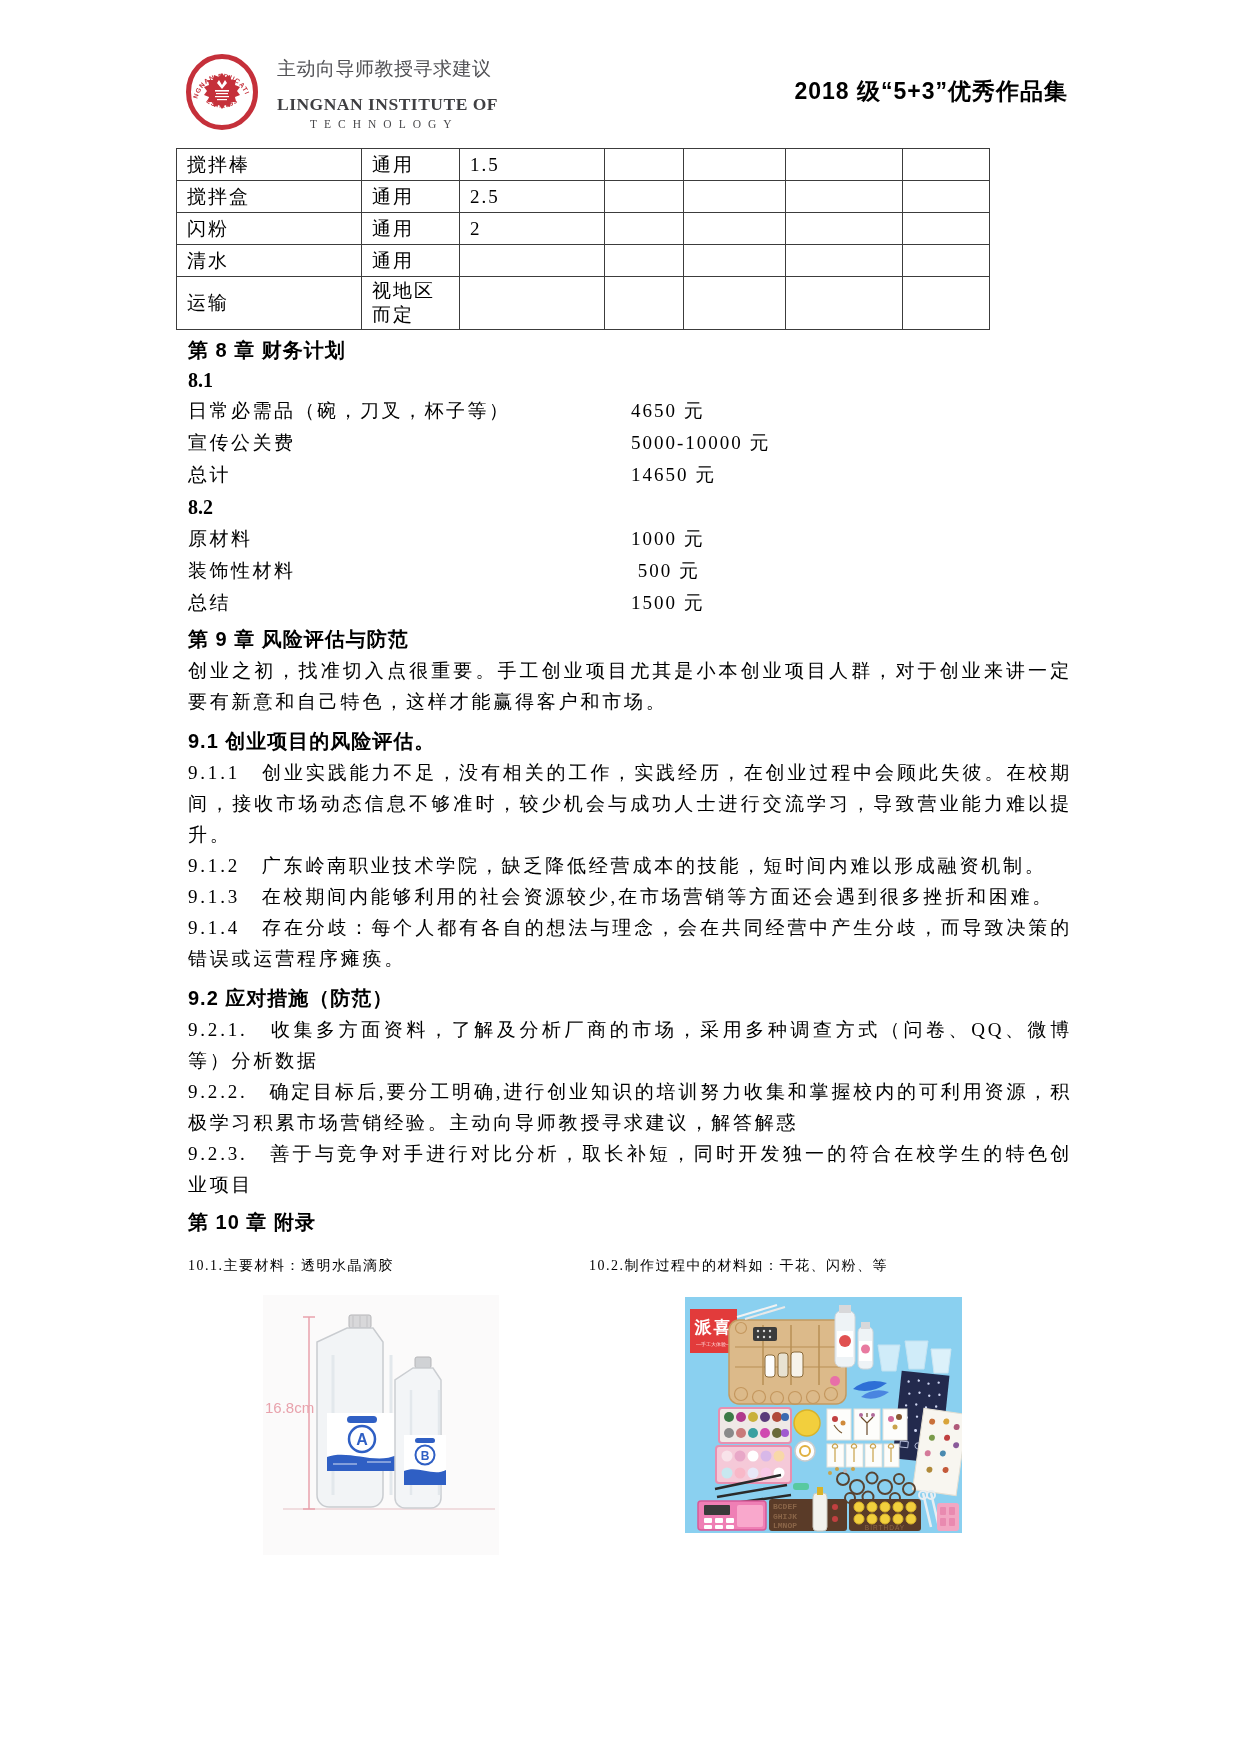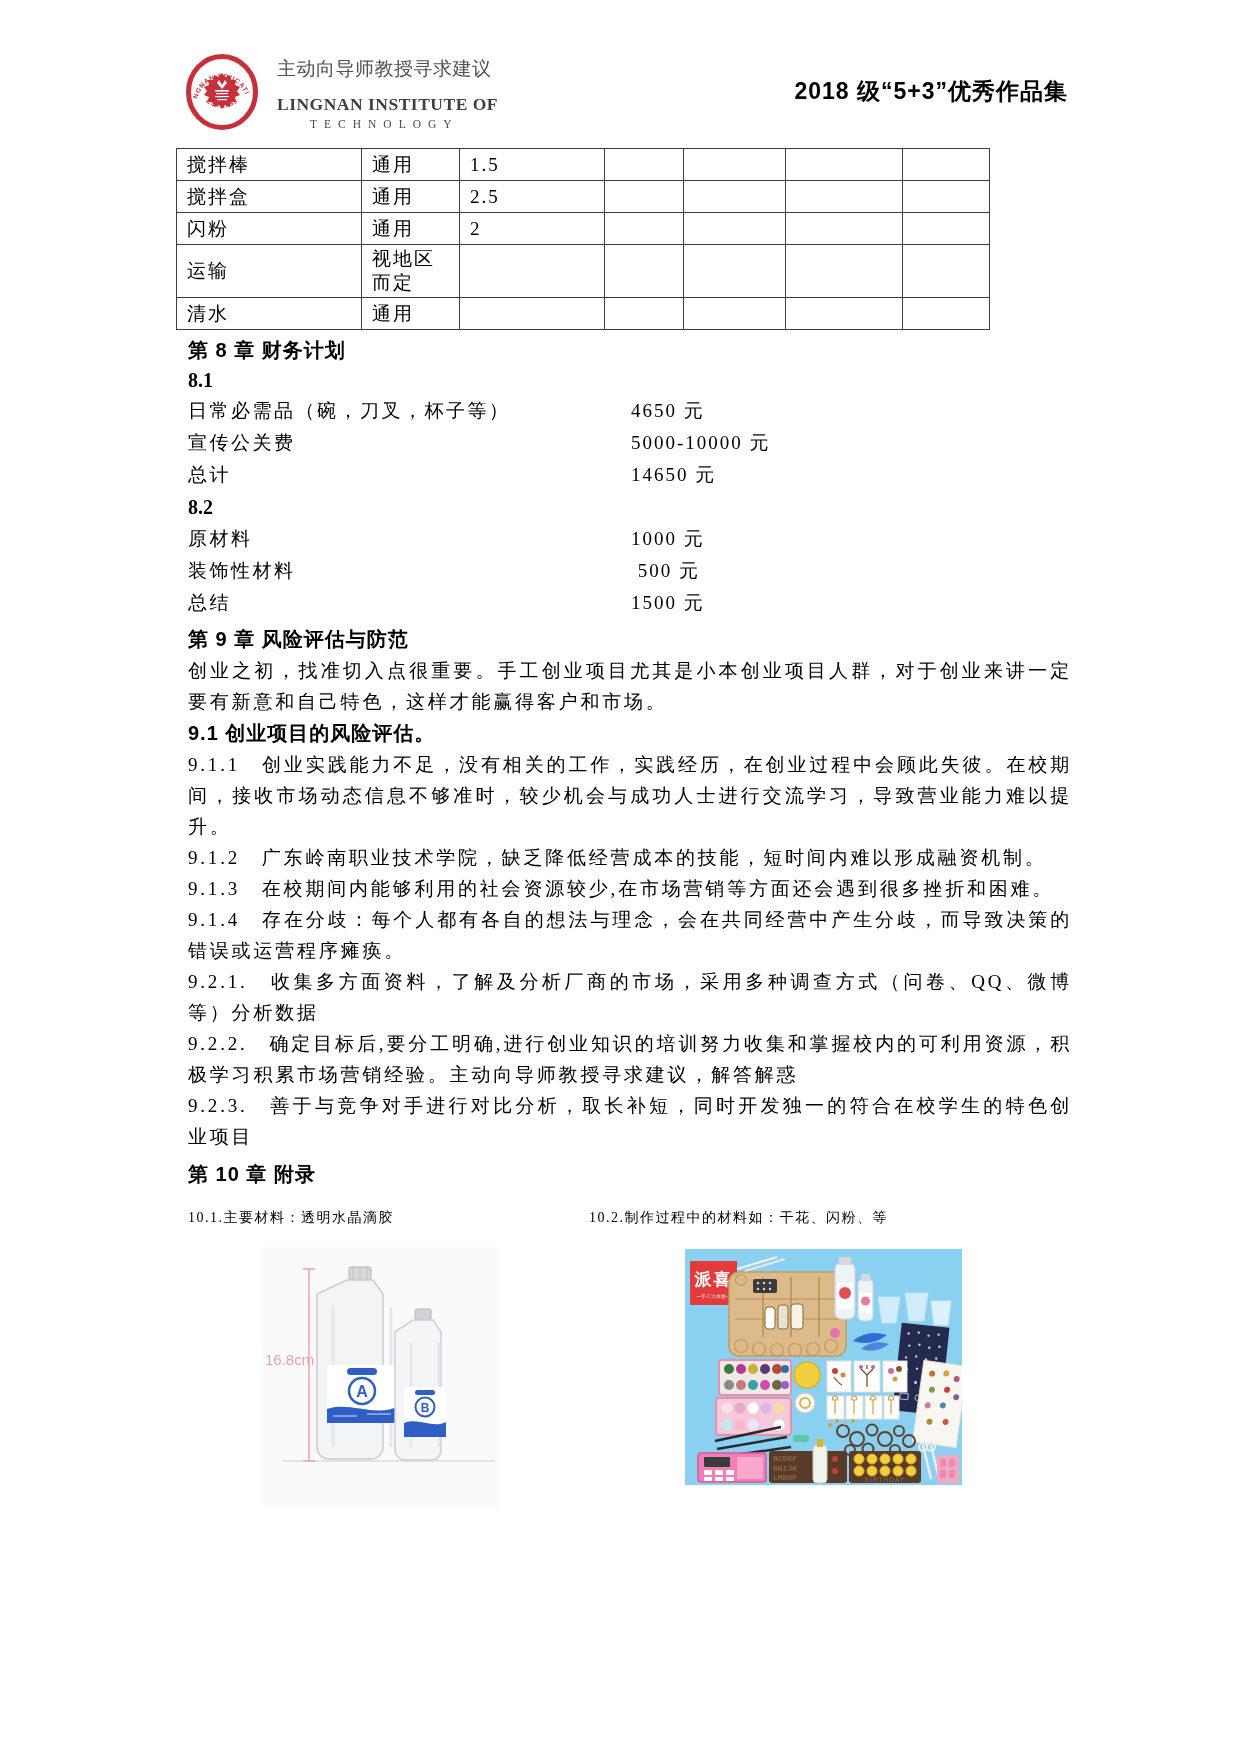--- a/index.html
+++ b/index.html
@@ -47,21 +47,21 @@
   #h8 { margin-top:5px; }
   #h9 { margin-top:4px; line-height:32px; }
   #h10 { margin-top:6px; line-height:32px; }
   .num-h {
     font-family:"Liberation Serif", serif; font-weight:bold;
     font-size:20px; line-height:30px; margin:0 0 0 12px;
   }
   #h82 { line-height:32px; }
   .sub-h {
     font-family:"Liberation Sans", sans-serif; font-weight:bold;
-    font-size:20px; letter-spacing:1px; line-height:32px; margin:0 0 0 12px;
+    font-size:20px; letter-spacing:1px; line-height:32px; margin:8px 0 0 12px;
   }
 
   .finance-row { display:flex; margin-left:12px; height:32px; line-height:32px; font-size:19px; }
   .finance-label { width:443px; flex:none; letter-spacing:2.5px; }
   .finance-value { letter-spacing:2px; }
 
   .body-para {
     margin:0 0 0 12px; width:884px;
     font-size:19px; line-height:31px; letter-spacing:2.8px;
     text-align:justify; text-align-last:left;
@@ -148,31 +148,31 @@
           <tr>
             <td>闪粉</td>
             <td>通用</td>
             <td>2</td>
             <td></td>
             <td></td>
             <td></td>
             <td></td>
           </tr>
           <tr>
+            <td>清水</td>
+            <td>通用</td>
+            <td></td>
+            <td></td>
+            <td></td>
+            <td></td>
+            <td></td>
+          </tr>
+          <tr>
             <td>运输</td>
             <td>视地区<br>而定</td>
-            <td></td>
-            <td></td>
-            <td></td>
-            <td></td>
-            <td></td>
-          </tr>
-          <tr>
-            <td>清水</td>
-            <td>通用</td>
             <td></td>
             <td></td>
             <td></td>
             <td></td>
             <td></td>
           </tr>
         </tbody>
     </table>
 
     <div class="chapter-h" id="h8">第 8 章 财务计划</div>
@@ -209,20 +209,21 @@
 
     <div class="chapter-h" id="h9">第 9 章 风险评估与防范</div>
     <p class="body-para">创业之初，找准切入点很重要。手工创业项目尤其是小本创业项目人群，对于创业来讲一定要有新意和自己特色，这样才能赢得客户和市场。</p>
     <div class="sub-h">9.1 创业项目的风险评估。</div>
     <div>
         <p class="body-para">9.1.1　创业实践能力不足，没有相关的工作，实践经历，在创业过程中会顾此失彼。在校期间，接收市场动态信息不够准时，较少机会与成功人士进行交流学习，导致营业能力难以提升。</p>
         <p class="body-para">9.1.2　广东岭南职业技术学院，缺乏降低经营成本的技能，短时间内难以形成融资机制。</p>
         <p class="body-para">9.1.3　在校期间内能够利用的社会资源较少,在市场营销等方面还会遇到很多挫折和困难。</p>
         <p class="body-para">9.1.4　存在分歧：每个人都有各自的想法与理念，会在共同经营中产生分歧，而导致决策的错误或运营程序瘫痪。</p>
       </div>
+    <div class="sub-h">9.2 应对措施（防范）</div>
     <div>
         <p class="body-para">9.2.1.　收集多方面资料，了解及分析厂商的市场，采用多种调查方式（问卷、QQ、微博等）分析数据</p>
         <p class="body-para">9.2.2.　确定目标后,要分工明确,进行创业知识的培训努力收集和掌握校内的可利用资源，积极学习积累市场营销经验。主动向导师教授寻求建议，解答解惑</p>
         <p class="body-para">9.2.3.　善于与竞争对手进行对比分析，取长补短，同时开发独一的符合在校学生的特色创业项目</p>
       </div>
 
     <div class="chapter-h" id="h10">第 10 章 附录</div>
 
     <div class="appendix-captions">
       <span class="caption-left">10.1.主要材料：透明水晶滴胶</span>

